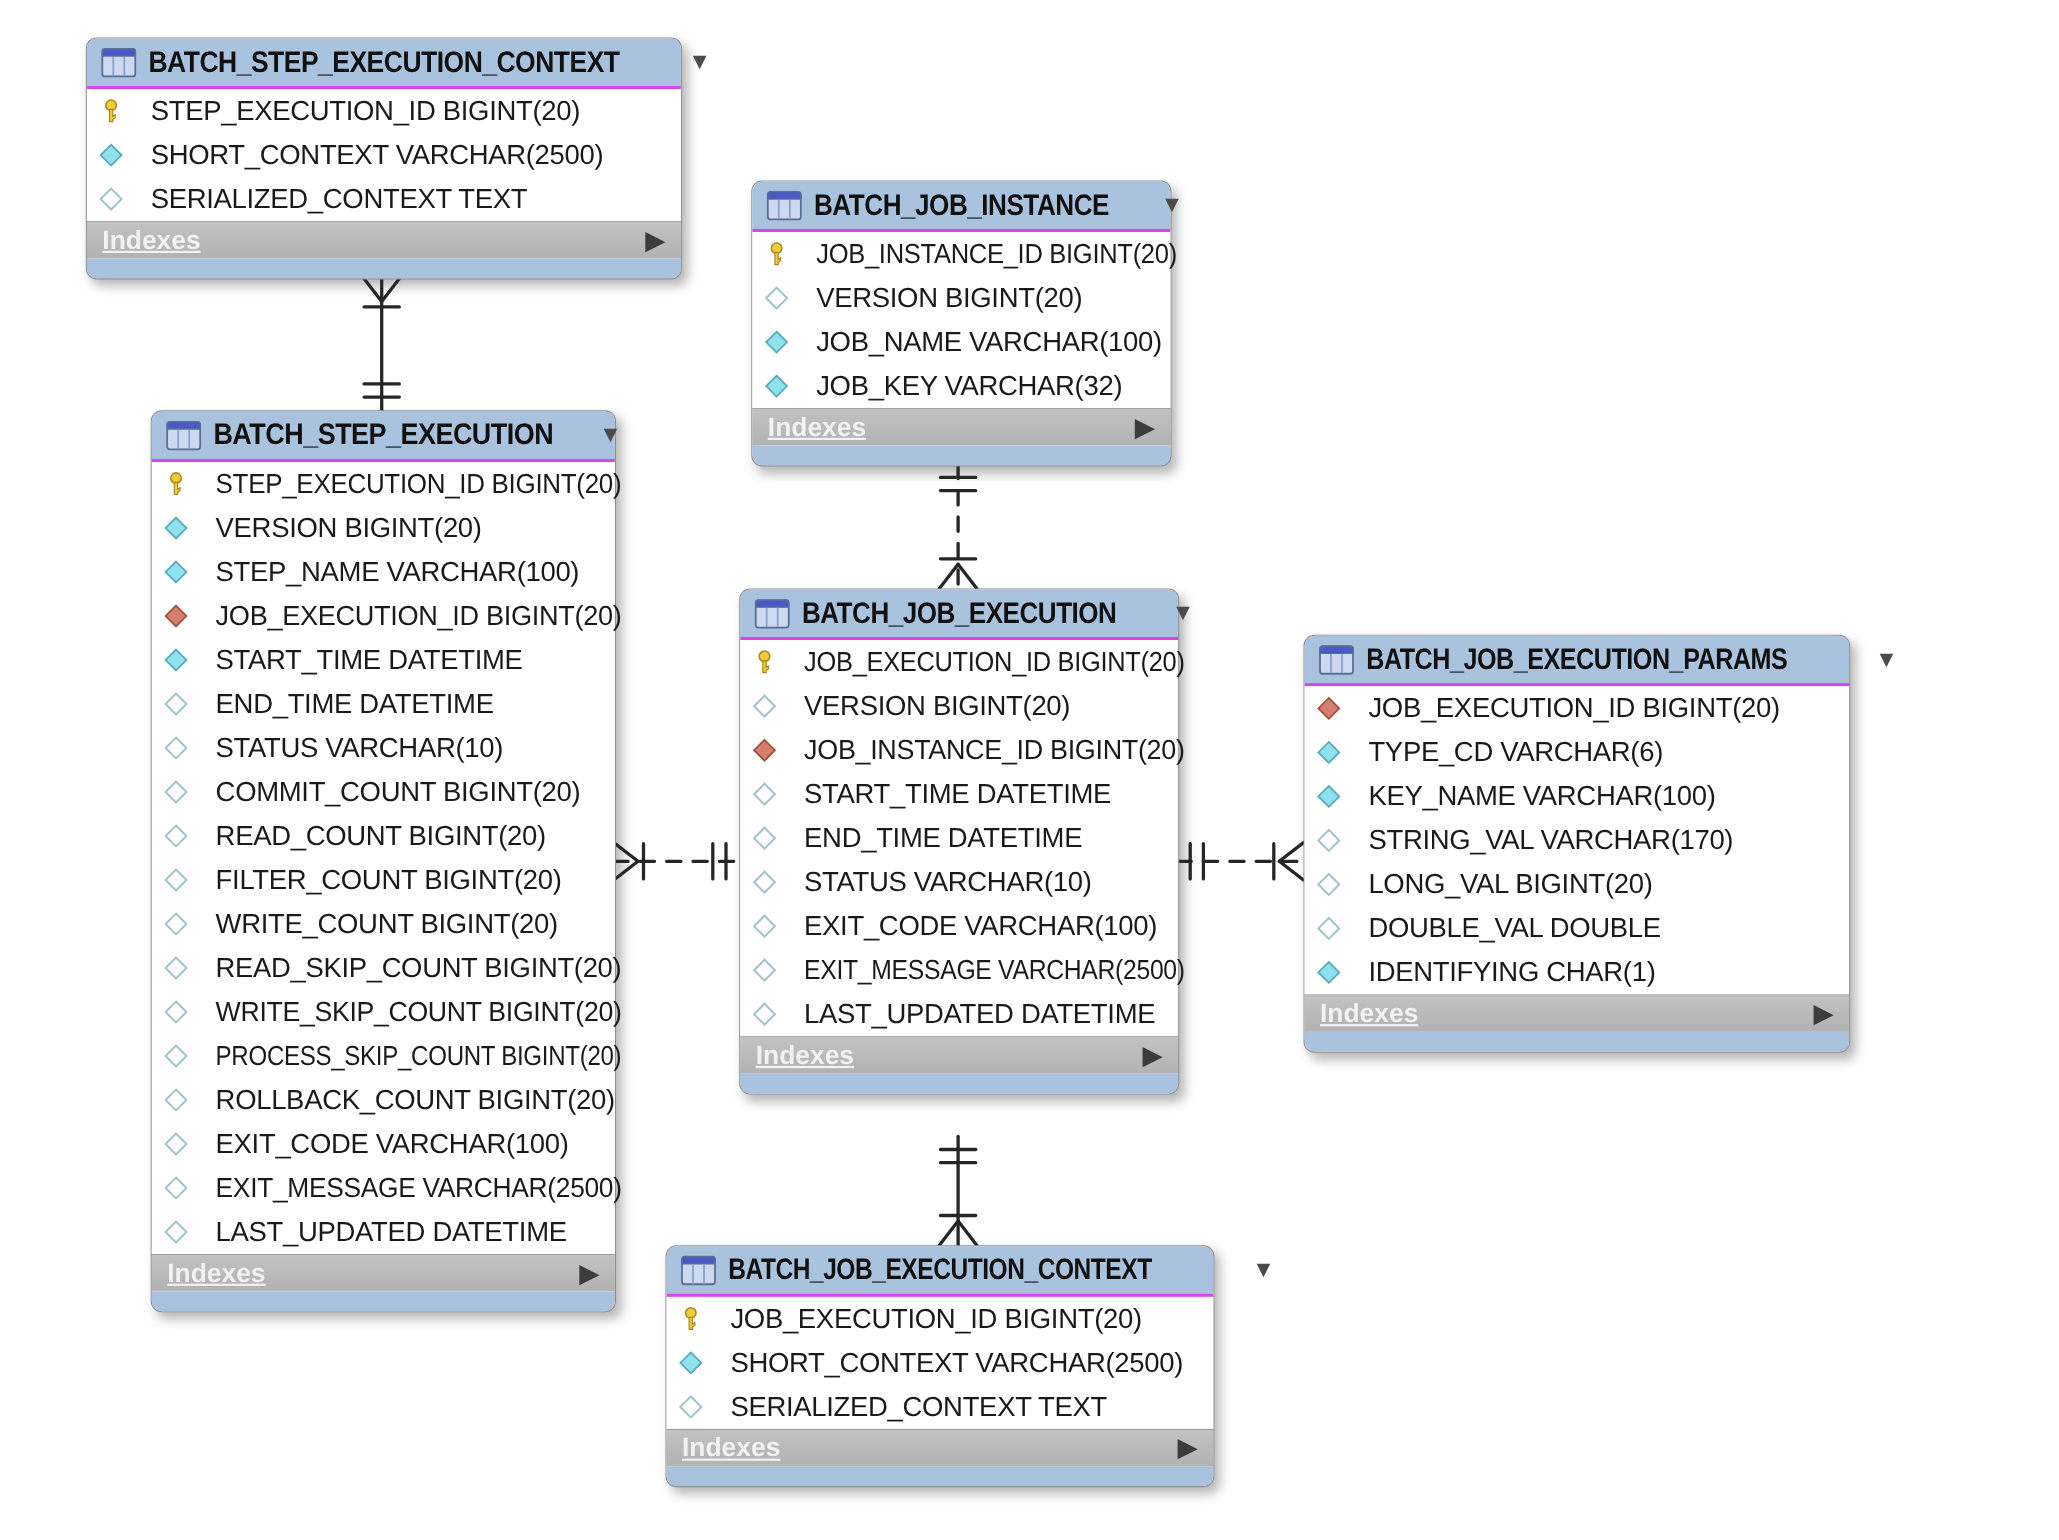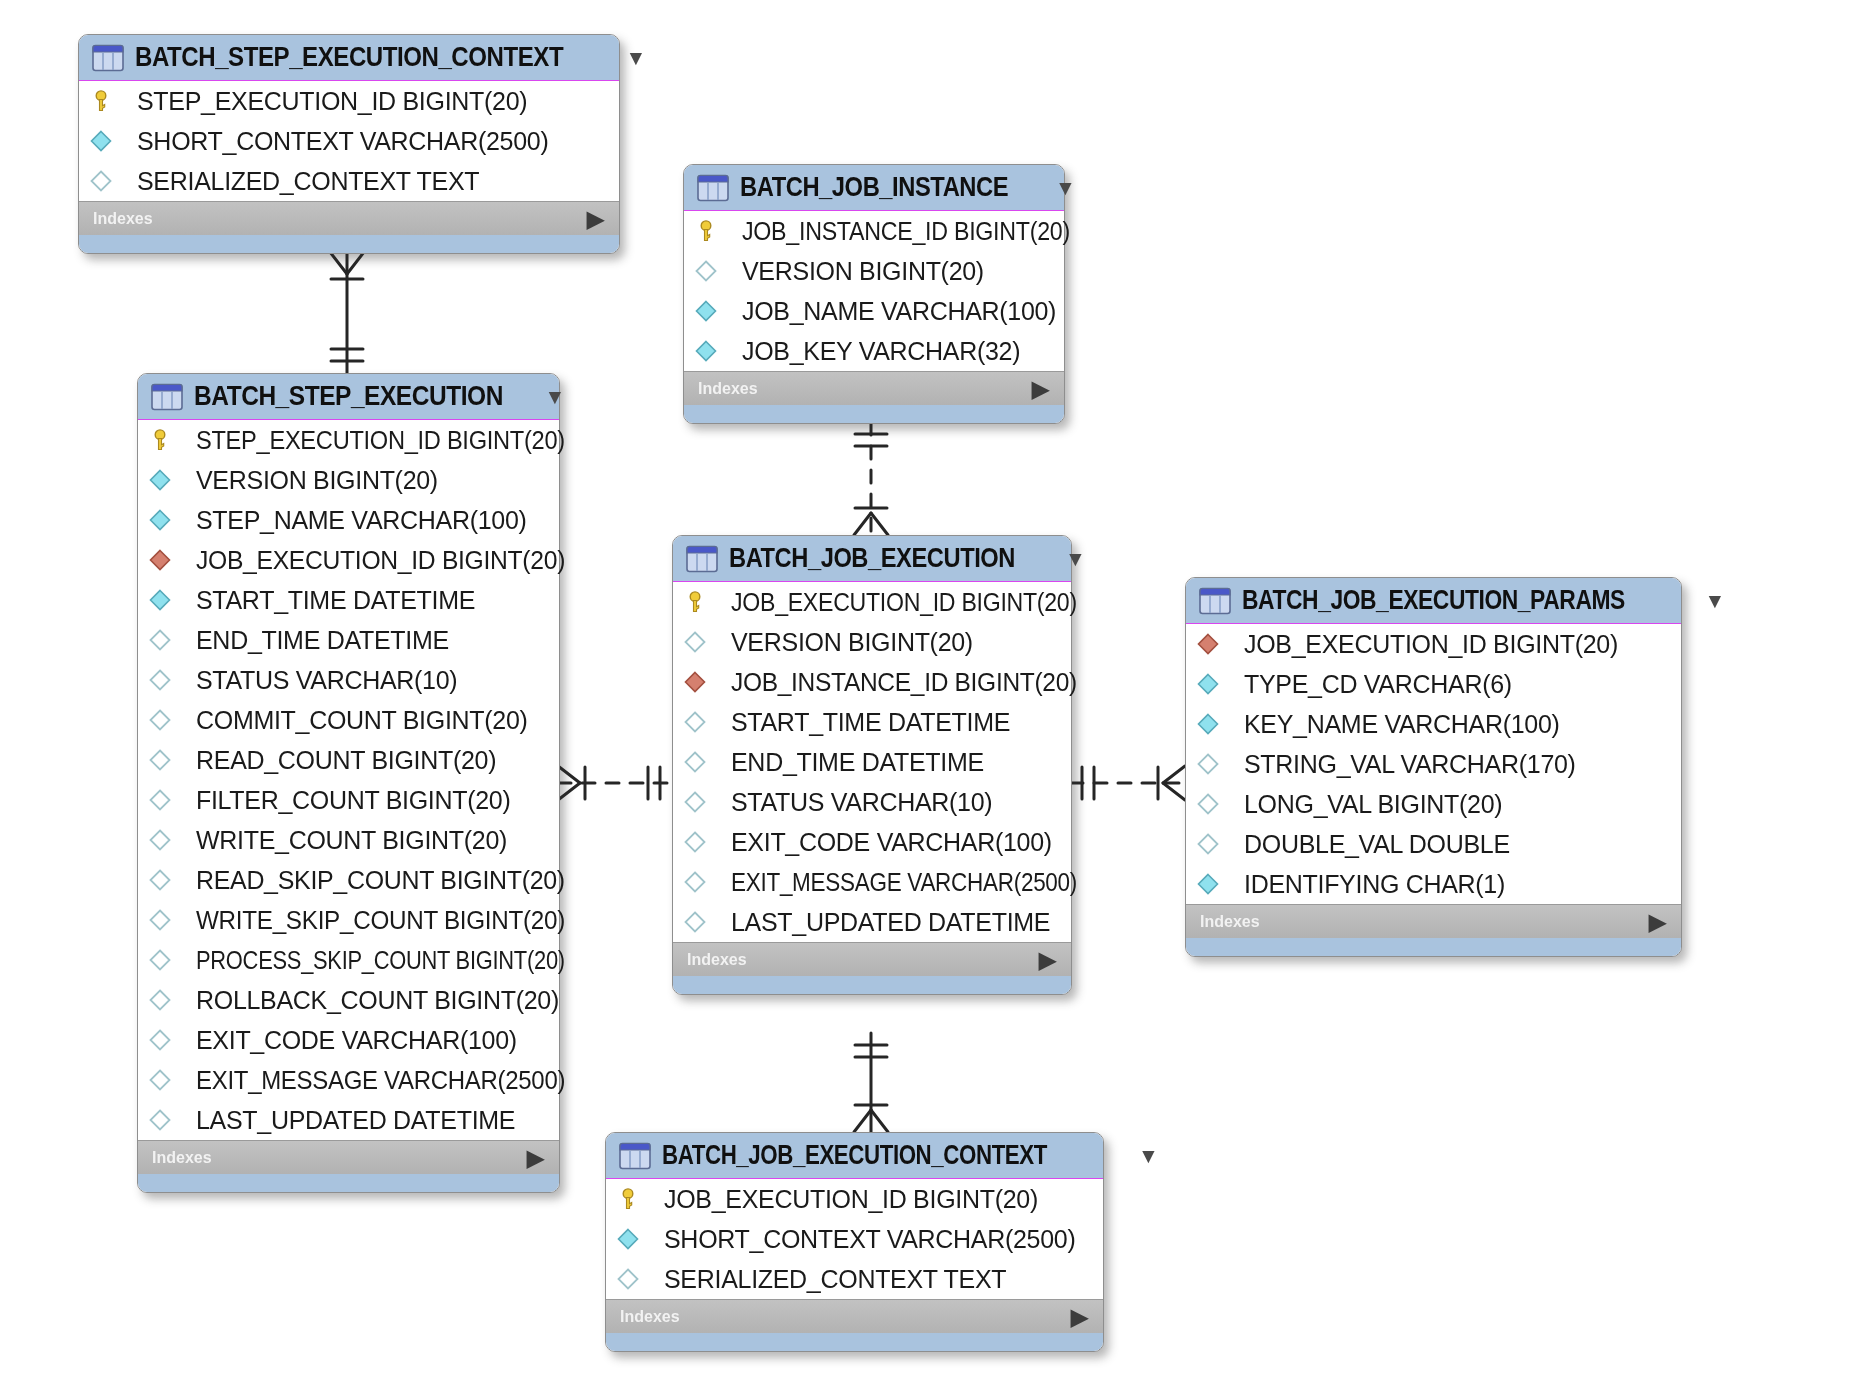--- a/index.html
+++ b/index.html
@@ -13,21 +13,21 @@
     position:absolute;z-index:1;
     border:1px solid var(--border);
     border-radius:10px;
     background:var(--row-bg);
     box-shadow:5px 6px 10px rgba(50,50,50,0.35);
   }
   .thead{
     height:46px;
     background:var(--header-bg);
     border-radius:9px 9px 0 0;
-    border-bottom:1px solid #d946ef;
+    border-bottom:3px solid #d946ef;
     display:flex;align-items:center;
     padding:0 12px;gap:10px;
     box-sizing:border-box;
   }
   .ttitle{
     font-weight:bold;font-size:27px;color:var(--header-text);
     white-space:nowrap;display:inline-block;transform-origin:left center;
     letter-spacing:-0.5px;
   }
   .collapse{margin-left:auto;color:#4a4a4a;font-size:21px;line-height:1;}
@@ -42,21 +42,21 @@
   }
   .ricon{width:24px;height:24px;flex:0 0 24px;display:inline-block;}
   .ricon svg{display:block;}
   .tfoot{
     height:34px;
     background:linear-gradient(#c2c2c2,var(--footer-bg));
     border-top:1px solid #9a9a9a;
     display:flex;align-items:center;
     padding:0 14px;box-sizing:border-box;
   }
-  .flabel{font-size:16px;font-weight:bold;color:var(--footer-text);}
+  .flabel{font-size:24px;font-weight:bold;color:var(--footer-text);text-decoration:underline;}
   .farrow{margin-left:auto;color:#3c3c3c;font-size:24px;line-height:1;}
   .strip{
     height:18px;background:var(--strip-bg);
     border-radius:0 0 9px 9px;
   }
 </style>
 </head>
 <body>
 
 <div id="diagram" style="width: 1872px; height: 1400px; background: rgb(255, 255, 255);">

